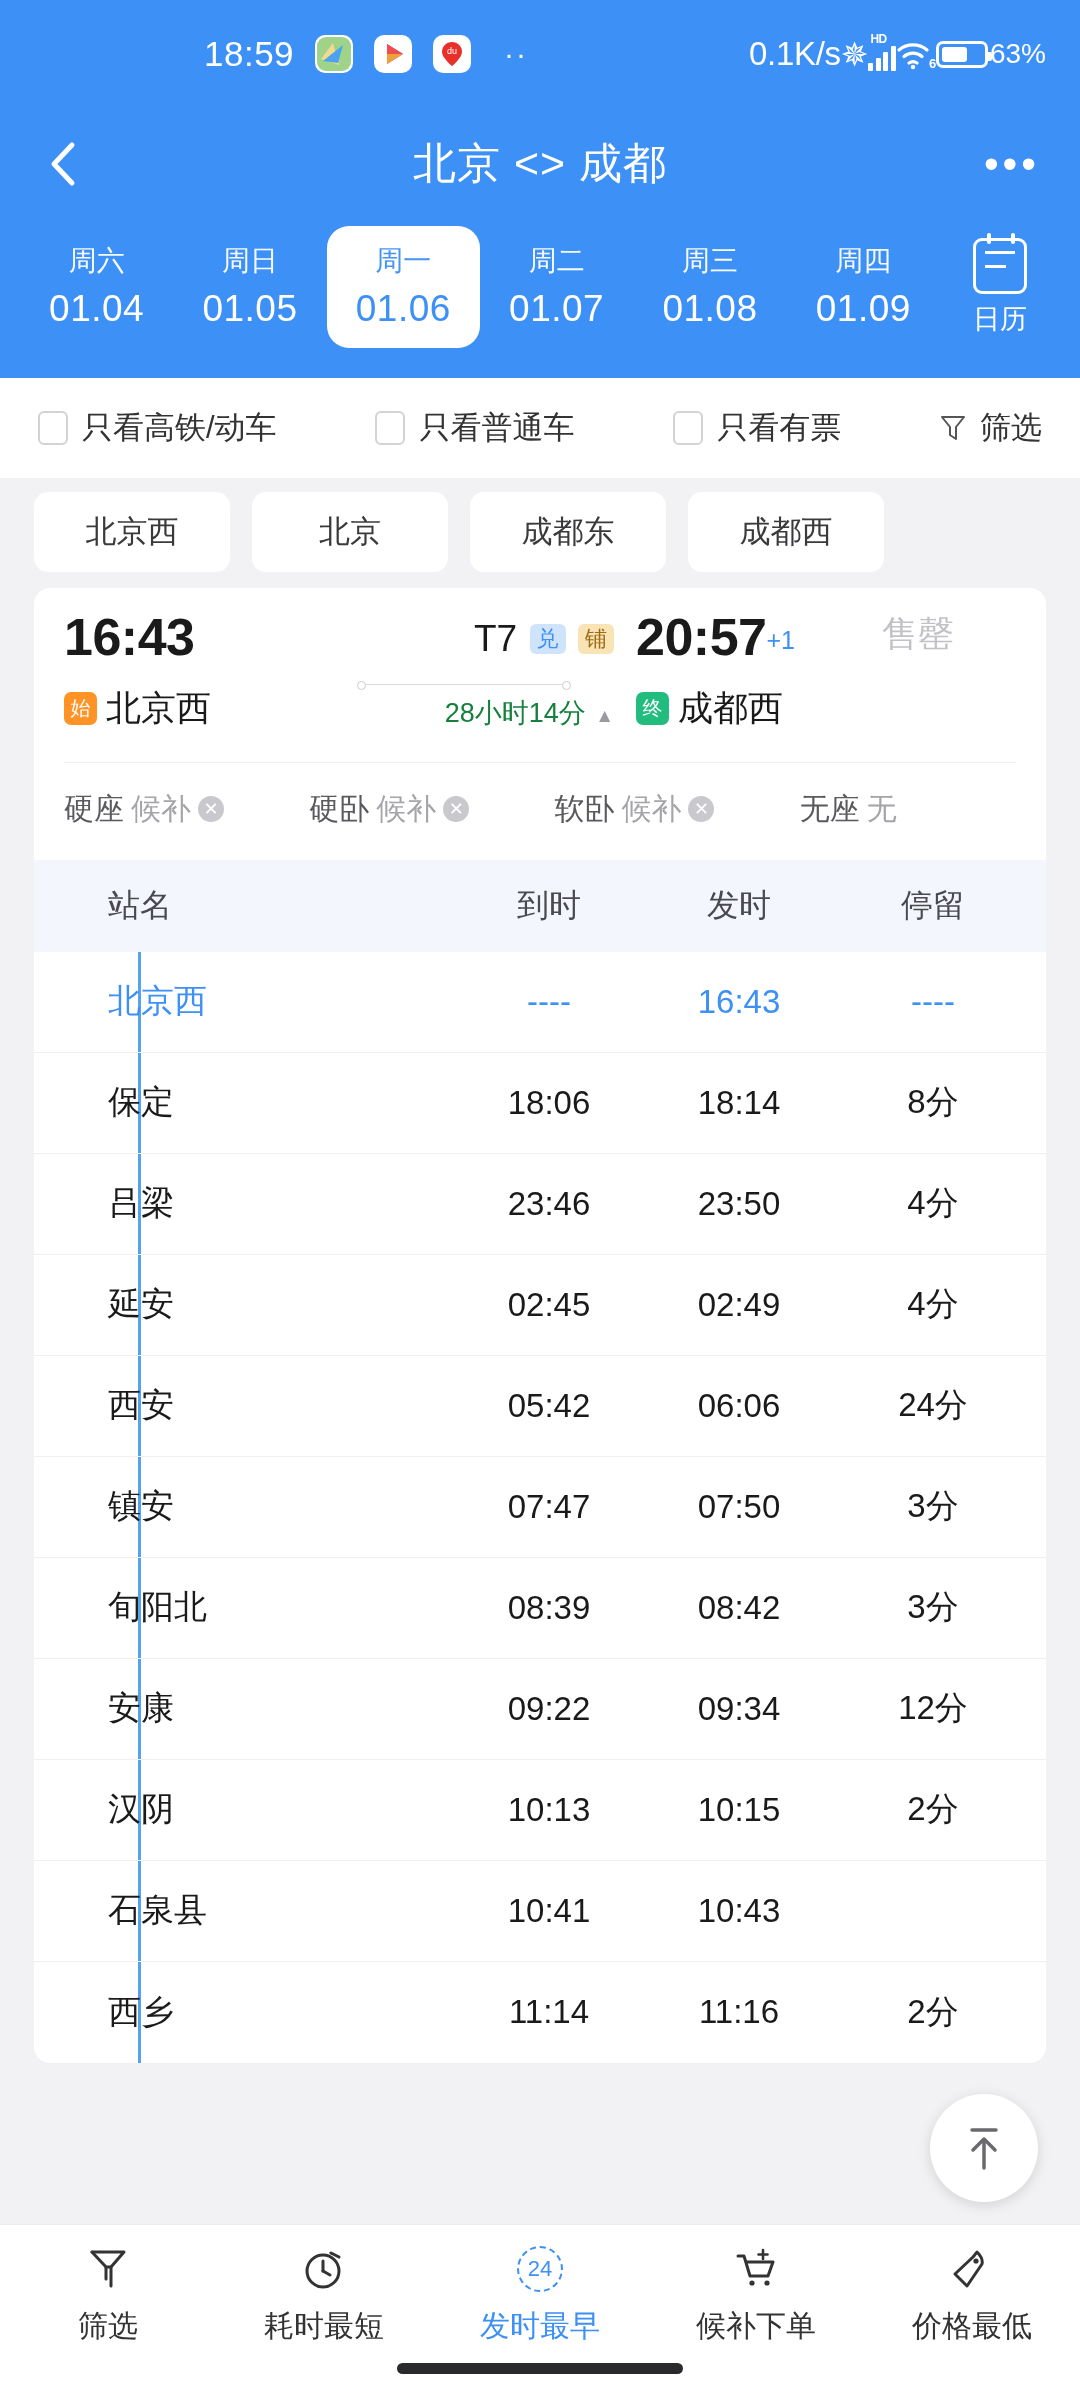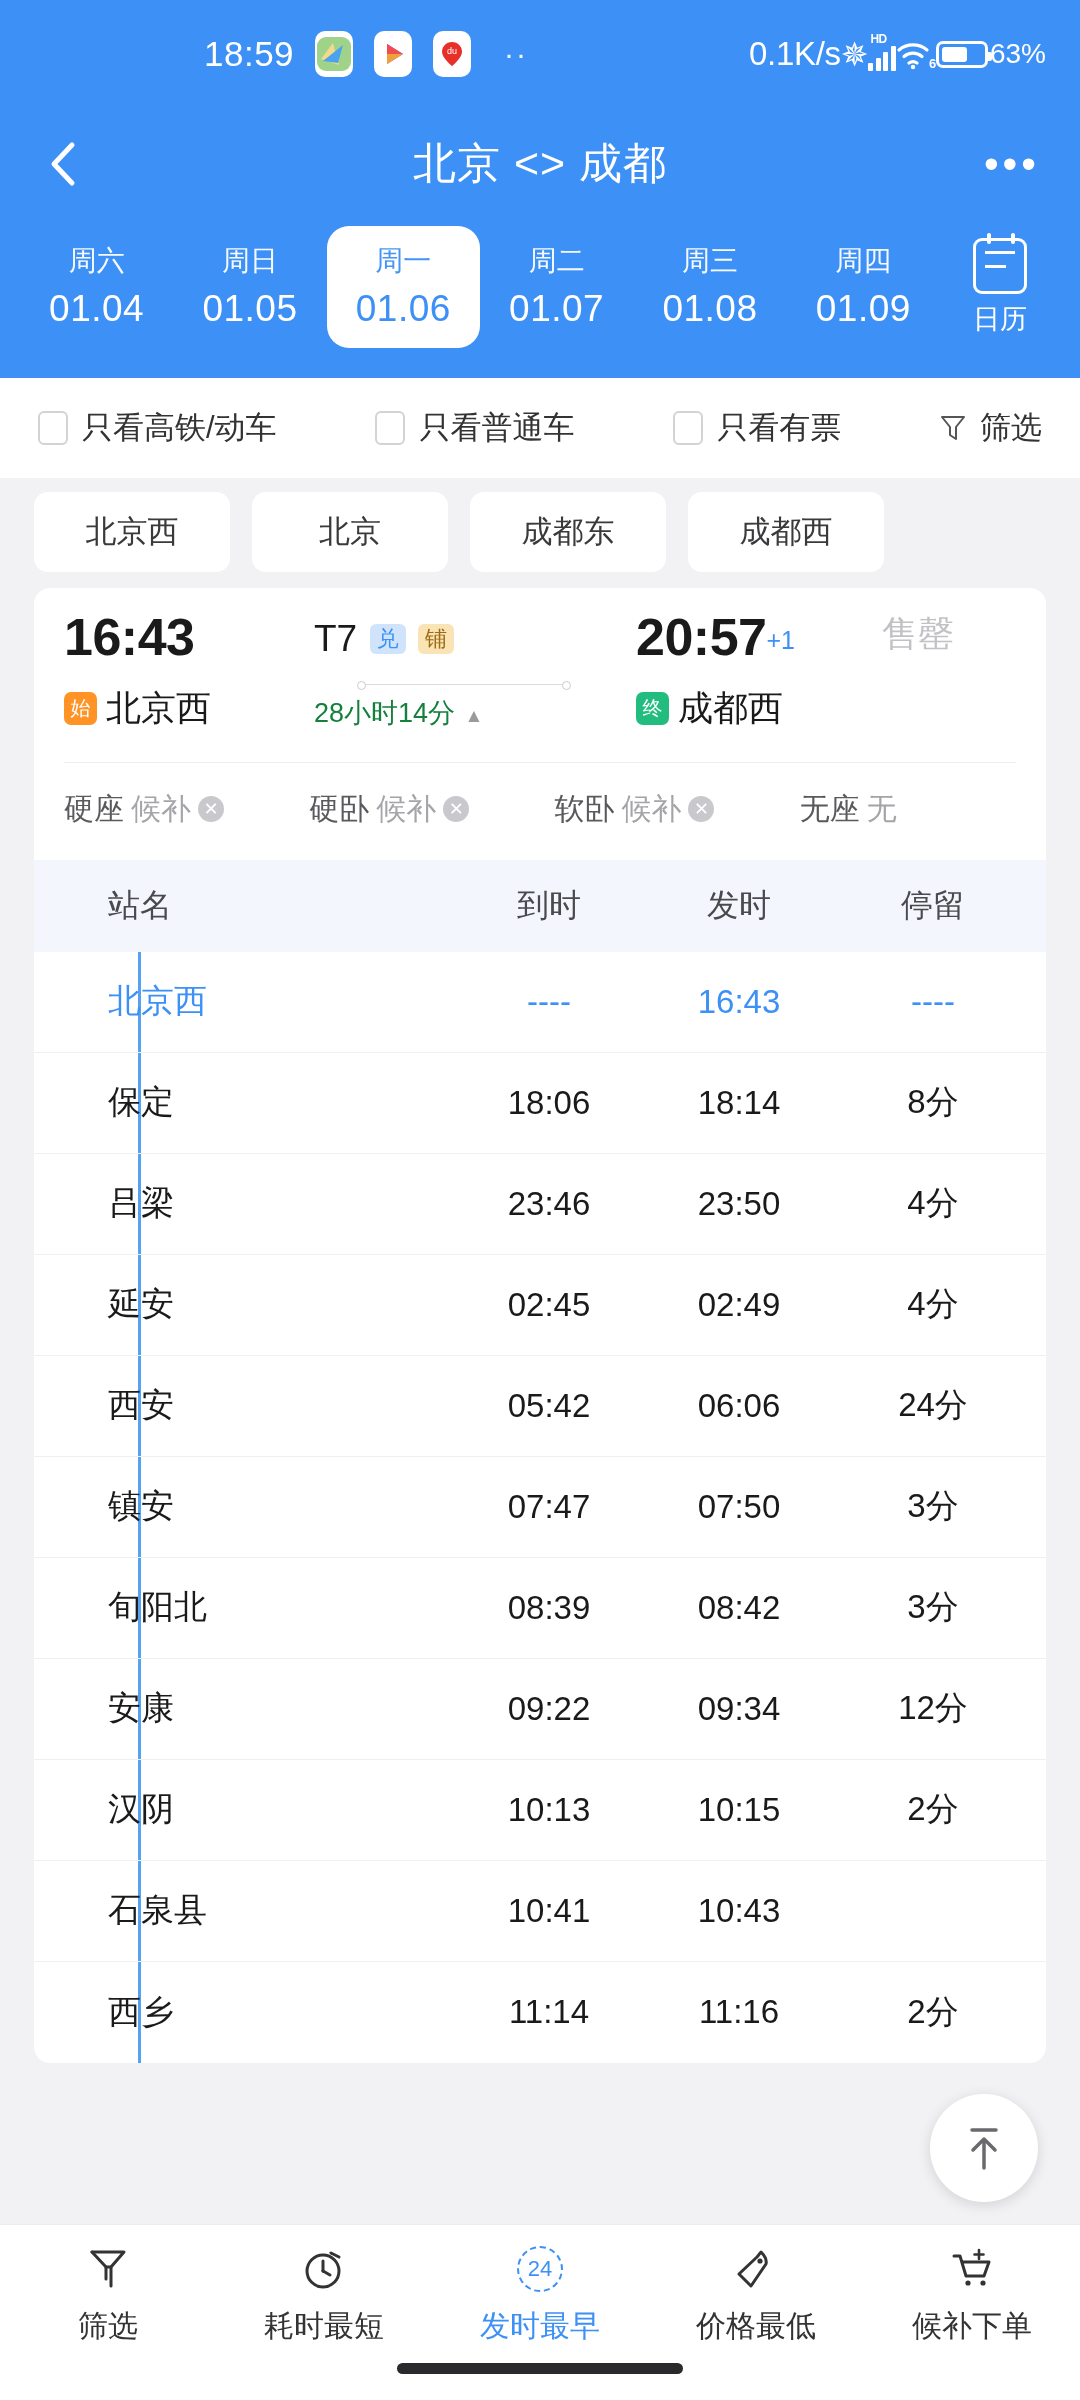--- a/index.html
+++ b/index.html
@@ -12,21 +12,21 @@
   #app { position: relative; width: 1080px; height: 2400px; background: #f2f2f4; }
 
   
   .statusbar {
     height: 108px; background: #3d90f5; color: #ffffff;
     display: flex; align-items: center; padding: 0 34px;
     font-size: 34px; position: relative;
   }
   .sb-left { display: flex; align-items: center; gap: 21px; flex: 1; padding-left: 170px; }
   .sb-clock { font-size: 35px; letter-spacing: .5px; font-weight: 400; }
-  .sb-appicon { width: 38px; height: 46px; border-radius: 10px; background: #fff; display:flex; align-items:center; justify-content:center; overflow:hidden; }
+  .sb-appicon { width: 38px; height: 38px; border-radius: 10px; background: #fff; display:flex; align-items:center; justify-content:center; overflow:hidden; }
   .sb-dots { font-size: 30px; letter-spacing: 2px; opacity: .95; margin-left: 12px; }
   .sb-right { display: flex; align-items: center; }
   .sb-net { font-size: 33px; letter-spacing: -.3px; }
   .sb-batt-txt { font-size: 28px; margin-left: 2px; }
   .bt-glyph { font-size: 33px; }
   .hd-wrap { position: relative; display:flex; align-items:flex-end; height: 34px; }
   .hd-tag { position:absolute; top:-5px; left:2px; font-size:12px; font-weight:700; letter-spacing:-.5px; }
   .bars { display:flex; align-items:flex-end; gap:2.5px; height: 26px; }
   .bars i { width: 5px; background:#fff; border-radius:1px; display:block; }
   .battery { width: 52px; height: 27px; border: 3px solid #fff; border-radius: 7px; position: relative; display:flex; align-items:center; padding:3px; }
@@ -68,21 +68,21 @@
   
   .traincard { background:#fff; margin: 0 34px; border-radius: 16px 16px 0 0; padding: 22px 30px 0; }
   .tc-top { display:flex; align-items:flex-start; }
   .tc-col-left { width: 250px; }
   .tc-time { font-size: 52px; font-weight: 700; color:#1a1a1a; letter-spacing: -.5px; line-height: 1.05; }
   .tc-stationline { display:flex; align-items:center; gap: 9px; margin-top: 20px; }
   .tc-badge { width: 33px; height: 33px; border-radius: 7px; color:#fff; font-size: 20px; display:flex; align-items:center; justify-content:center; }
   .badge-start { background:#ff9326; }
   .badge-end { background:#22bd7e; }
   .tc-stname { font-size: 35px; color:#1a1a1a; }
-  .tc-col-mid { width: 300px; text-align:left; padding-top: 8px; }
+  .tc-col-mid { width: 300px; text-align:right; padding-top: 8px; }
   .tc-trainno { font-size: 37px; color:#1a1a1a; display:inline-block; vertical-align:middle; font-weight:400; }
   .tag { display:inline-block; vertical-align:middle; font-size: 22px; padding: 4px 7px; border-radius: 6px; margin-left: 8px; line-height:1; }
   .tag-dui { background:#cfe4fb; color:#3d90f5; }
   .tag-pu { background:#fae3b4; color:#9d6b14; }
   .tc-line { margin: 24px auto 10px; width: 208px; height: 1px; background:#dcdcdc; position:relative; }
   .tc-line::before, .tc-line::after { content:""; position:absolute; top:-3px; width:7px; height:7px; border-radius:50%; border:1px solid #ccc; background:#fff; }
   .tc-line::before { left:-3px; } .tc-line::after { right:-3px; }
   .tc-dur { font-size: 27px; color:#15803d; }
   .tc-caret { font-size: 19px; color:#9a9a9e; margin-left: 5px; }
   .tc-col-right { flex: 1; text-align:left; padding-left: 22px; }
@@ -475,34 +475,34 @@
       <span class="bn-label">耗时最短</span>
     </div>
     <div class="bn-item active">
       <span class="bn-ic">
         <span class="badge24">24</span>
       </span>
       <span class="bn-label">发时最早</span>
     </div>
     <div class="bn-item">
       <span class="bn-ic">
-        <svg width="46" height="46" viewBox="0 0 46 46">
-            <path d="M28 6 C32 10 34 14 33 18 L18 40 L6 28 L24 11 C26 9 27 7 28 6 Z" fill="none" stroke="#333" stroke-width="3" stroke-linejoin="round"></path>
-            <circle cx="27" cy="15" r="2.6" fill="#333"></circle>
-          </svg>
-      </span>
-      <span class="bn-label">价格最低</span>
-    </div>
-    <div class="bn-item">
-      <span class="bn-ic">
         <svg width="48" height="46" viewBox="0 0 48 46">
             <path d="M6 10 H12 L18 30 H36 L41 16 H15" fill="none" stroke="#333" stroke-width="3" stroke-linecap="round" stroke-linejoin="round"></path>
             <circle cx="20" cy="37" r="2.6" fill="#333"></circle>
             <circle cx="35" cy="37" r="2.6" fill="#333"></circle>
             <path d="M31 4 V13 M26.5 8.5 H35.5" stroke="#333" stroke-width="2.6" stroke-linecap="round"></path>
           </svg>
       </span>
       <span class="bn-label">候补下单</span>
     </div>
+    <div class="bn-item">
+      <span class="bn-ic">
+        <svg width="46" height="46" viewBox="0 0 46 46">
+            <path d="M28 6 C32 10 34 14 33 18 L18 40 L6 28 L24 11 C26 9 27 7 28 6 Z" fill="none" stroke="#333" stroke-width="3" stroke-linejoin="round"></path>
+            <circle cx="27" cy="15" r="2.6" fill="#333"></circle>
+          </svg>
+      </span>
+      <span class="bn-label">价格最低</span>
+    </div>
     <div class="homebar"></div>
   </div>
 
 </div>
 
 </body></html>

